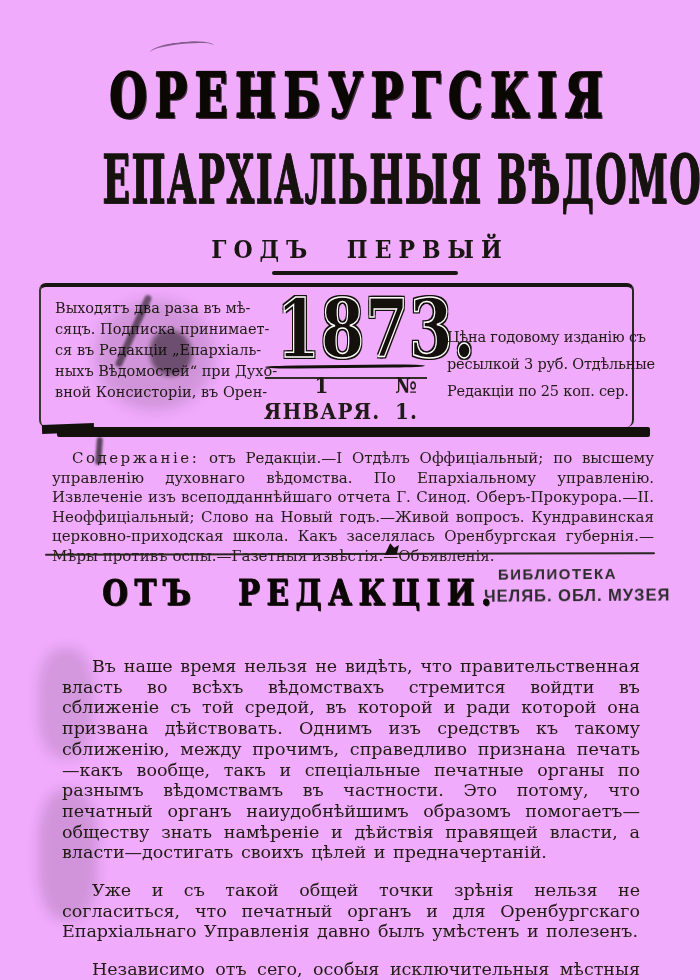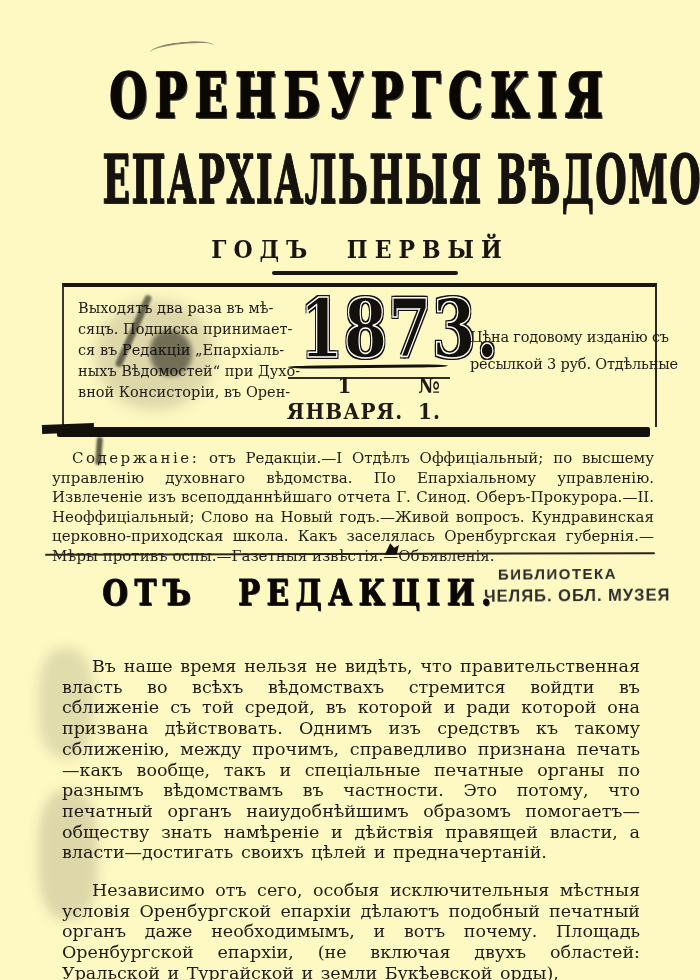--- a/index.html
+++ b/index.html
@@ -1,20 +1,20 @@
 <!DOCTYPE html>
 <html><head>
 <meta charset="utf-8">
 <style>
   html, body { margin: 0; padding: 0; background: #ffffff; }
   .page {
     position: relative;
     width: 700px;
     height: 980px;
-    background: #fef9c3;
+    background: #f0abfc;
     font-family: "DejaVu Serif", serif;
     color: #201b16;
     overflow: hidden;
   }
 
   
   .title1 {
     position: absolute;
     top: 66px; left: 30px; width: 660px;
     text-align: center;
@@ -50,26 +50,27 @@
     color: #191510;
     filter: blur(.25px);
   }
 
   
   .frag-line {
     position: absolute; top: 271px; left: 272px; width: 186px; height: 4px;
     background: #181512; border-radius: 2px;
   }
   .issue-box {
-    position: absolute; top: 283px; left: 62px; width: 595px; height: 144px;
+    position: absolute; top: 283px; left: 39px; width: 595px; height: 144px;
     border-top: 4px solid #181512;
     border-left: 2px solid #3a352f;
     border-right: 2px solid #2a2520;
     box-sizing: border-box;
     display: flex;
+    border-radius: 7px;
   }
   .vdiv { width: 2px; background: #241f1a; }
   .col { position: relative; box-sizing: border-box; }
   .col-left { width: 216px; padding: 11px 8px 0 14px; font-size: 14.5px; line-height: 21px; }
   .col-left div { white-space: nowrap; filter: blur(.25px); }
   .col-center { width: 178px; text-align: center; }
   .col-right { width: 217px; padding: 28px 6px 0 12px; font-size: 14.5px; line-height: 27px; letter-spacing: -0.2px; margin-top: 9px; }
   .col-right div { white-space: nowrap; filter: blur(.25px); }
 
   .year-big {
@@ -222,20 +223,21 @@
       <div class="year-rule-b"></div>
       <div class="date-row">
         <span>1 ЯНВАРЯ.</span>
         <span>№ 1.</span>
       </div>
     </div>
     <div class="vdiv"></div>
     <div class="col col-right">
       <div>Цѣна годовому изданію съ</div>
       <div>ресылкой 3 руб. Отдѣльные</div>
+      <div>Редакціи по 25 коп. сер.</div>
     </div>
   </div>
 
   <div class="artifact smudge-haze"></div>
   <div class="artifact smudge-stroke"></div>
   <div class="artifact smudge-blob"></div>
 
   <div class="bottom-band"></div>
   <div class="bottom-band-stub"></div>
   <div class="artifact drip"></div>
@@ -250,19 +252,20 @@
 
   <div class="heading">ОТЪ РЕДАКЦІИ.</div>
 
   <div class="stamp">
     <div class="stamp-l1">БИБЛИОТЕКА</div>
     <div class="stamp-l2">ЧЕЛЯБ. ОБЛ. МУЗЕЯ</div>
   </div>
 
   <div class="body-text">
     <p>Въ наше время нельзя не видѣть, что правительственная власть во всѣхъ вѣдомствахъ стремится войдти въ сближеніе съ той средой, въ которой и ради которой она призвана дѣйствовать. Однимъ изъ средствъ къ такому сближенію, между прочимъ, справедливо признана печать—какъ вообще, такъ и спеціальные печатные органы по разнымъ вѣдомствамъ въ частности. Это потому, что печатный органъ наиудобнѣйшимъ образомъ помогаетъ—обществу знать намѣреніе и дѣйствія правящей власти, а власти—достигать своихъ цѣлей и предначертаній.</p>
+    <p>Уже и съ такой общей точки зрѣнія нельзя не согласиться, что печатный органъ и для Оренбургскаго Епархіальнаго Управленія давно былъ умѣстенъ и полезенъ.</p>
     <p>Независимо отъ сего, особыя исключительныя мѣстныя условія Оренбургской епархіи дѣлаютъ подобный печатный органъ даже необходимымъ, и вотъ почему. Площадь Оренбургской епархіи, (не включая двухъ областей: Уральской и Тургайской и земли Букѣевской орды),</p>
   </div>
 
   <div class="artifact margin-haze-1"></div>
   <div class="artifact margin-haze-2"></div>
 
 </div>
 
 </body></html>

